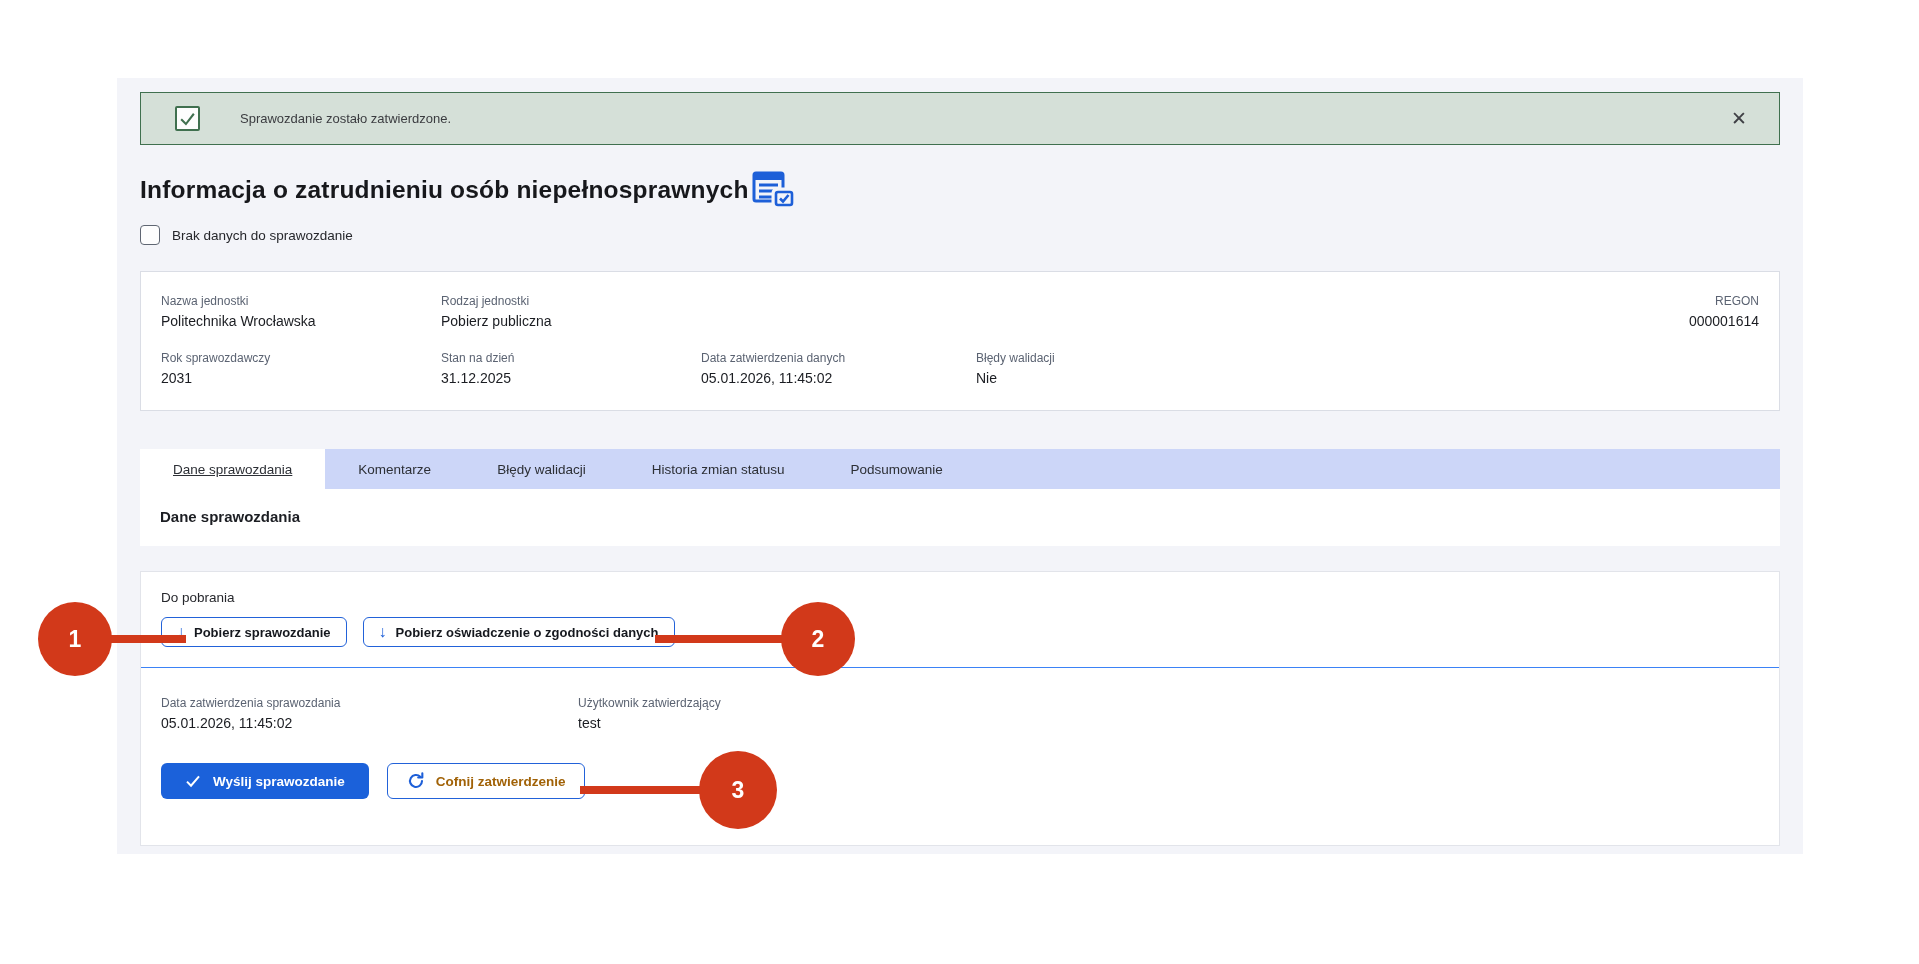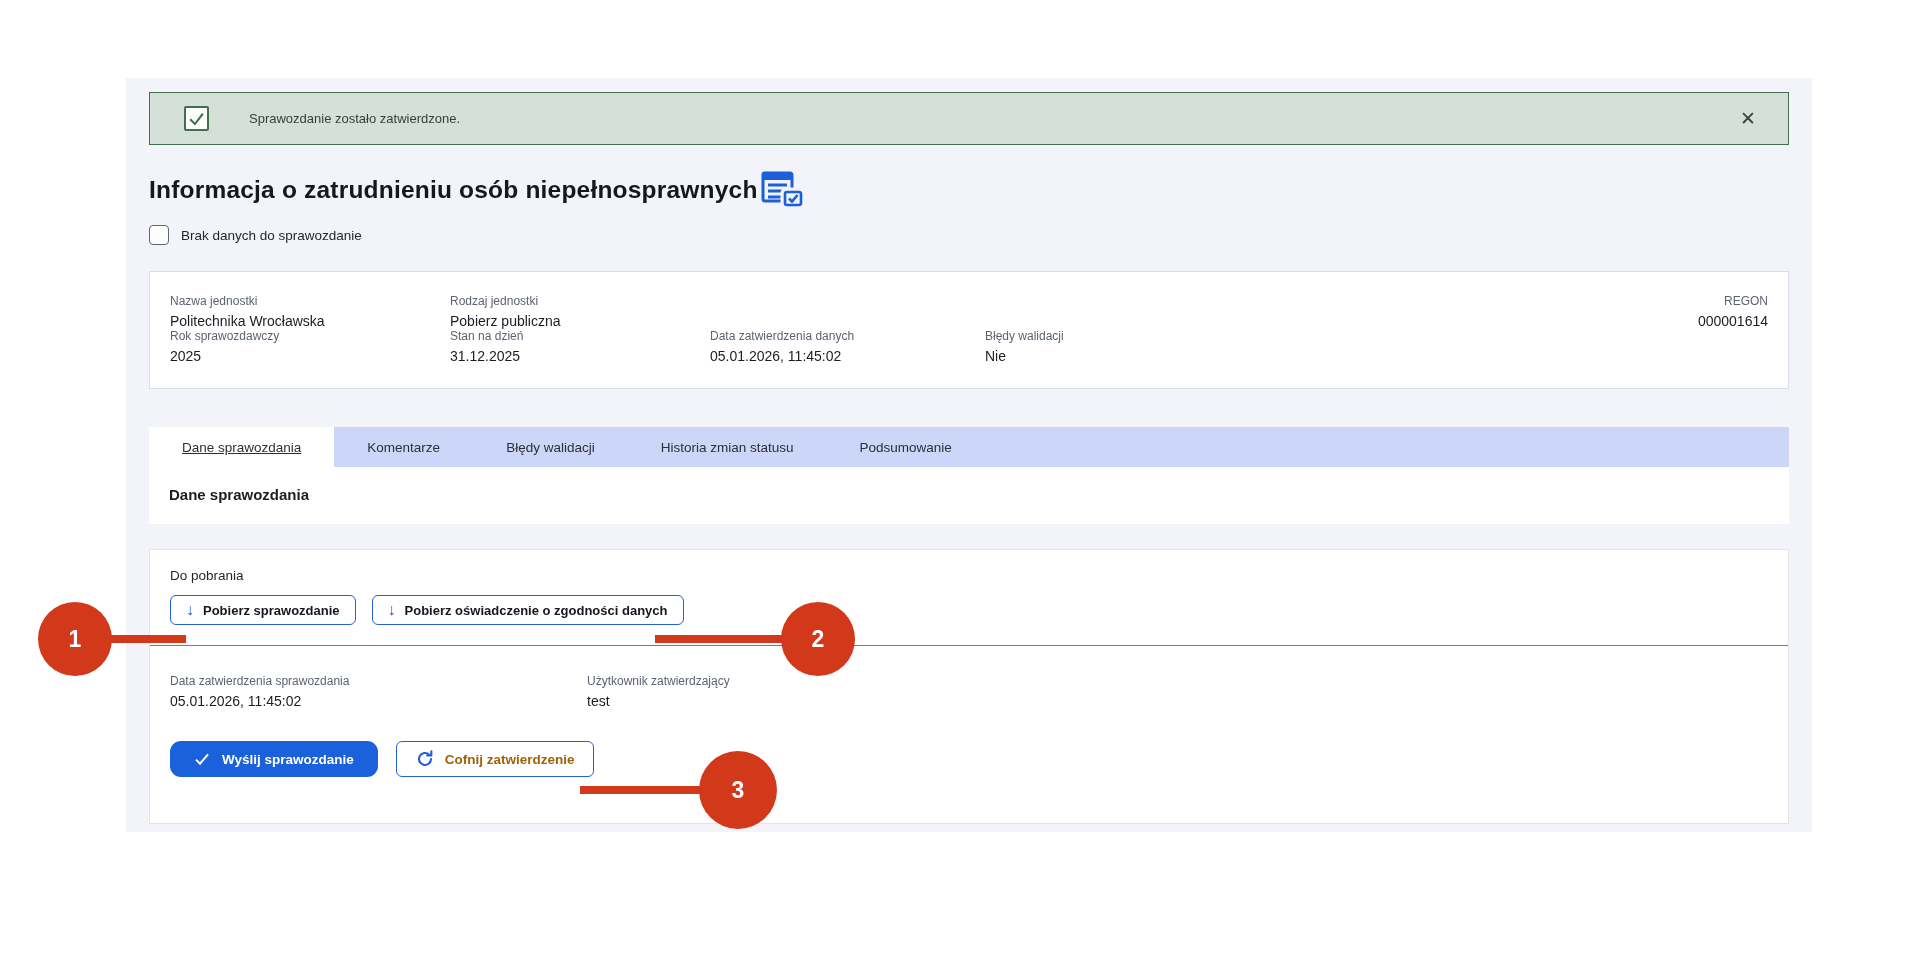--- a/index.html
+++ b/index.html
@@ -2,21 +2,21 @@
 <html><head>
 <meta charset="utf-8">
 <style>
   * { box-sizing: border-box; }
   html,body { margin:0; padding:0; }
   body {
     width:1919px; height:964px; position:relative; overflow:hidden;
     background:#ffffff; font-family:"Liberation Sans", sans-serif;
   }
   .wrapper {
-    position:absolute; left:126px; top:78px; width:1686px;
+    position:absolute; left:117px; top:78px; width:1686px;
     background:#f3f4f9; padding:14px 23px 8px;
   }
   
   .banner {
     height:53px; background:#d5e0d8; border:1.5px solid #40704f;
     display:flex; align-items:center; padding:0 24px 0 34px;
   }
   .banner-check {
     width:25px; height:25px; background:#fdfdfd; border:2px solid #40704f;
     border-radius:2px; display:flex; align-items:center; justify-content:center; flex:0 0 auto;
@@ -30,21 +30,21 @@
   .title-row { margin-top:26px; display:flex; align-items:center; gap:3px; }
   .page-title { margin:0; font-size:24.5px; font-weight:bold; color:#17181c; letter-spacing:.2px; }
   .checkbox-row { margin-top:16px; display:flex; align-items:center; gap:12px; }
   .checkbox {
     width:20px; height:20px; border:1.5px solid #5f6673; border-radius:4px;
     background:#fdfdfe; cursor:pointer; flex:0 0 auto;
   }
   .checkbox-label { font-size:13.5px; color:#26272c; }
   
   .info-card { margin-top:26px; background:#fff; border:1px solid #dadde5; padding:22px 20px 24px; }
-  .info-grid { display:grid; grid-template-columns:280px 260px 275px 270px 1fr; }
+  .info-grid { display:grid; grid-template-columns:280px 260px 275px 270px 1fr; row-gap:22px; }
   .field { display:flex; flex-direction:column; gap:5px; }
   .field-label { font-size:12px; color:#5b6372; }
   .field-value { font-size:14px; color:#1b1d22; }
   
   .tabbar { margin-top:38px; height:40px; background:#ccd6f8; display:flex; }
   .tab {
     display:flex; align-items:center; padding:0 33px; font-size:13.5px;
     color:#2c2f35; cursor:pointer; white-space:nowrap;
   }
   .tab.active { background:#fff; text-decoration:underline; }
@@ -59,21 +59,21 @@
     height:30px; display:inline-flex; align-items:center; gap:9px; padding:0 15px;
     background:#fff; border:1.5px solid #2262d9; border-radius:6px;
     font-family:inherit; font-size:13px; font-weight:bold; color:#15181e; cursor:pointer;
   }
   .dl-arrow { color:#1d5fd8; font-weight:bold; font-size:16px; line-height:1; }
   .section-b { padding:28px 20px 46px; }
   .approval-grid { display:grid; grid-template-columns:417px 1fr; }
   .actions-row { margin-top:32px; display:flex; gap:18px; }
   .btn-primary {
     height:36px; display:inline-flex; align-items:center; gap:12px; padding:0 24px;
-    background:#1b61da; border:none; border-radius:11px; color:#fff;
+    background:#1b61da; border:none; border-radius:6px; color:#fff;
     font-family:inherit; font-size:13.5px; font-weight:bold; cursor:pointer;
   }
   .btn-outline {
     height:36px; display:inline-flex; align-items:center; gap:10px; padding:0 18px;
     background:#fff; border:1.5px solid #2262d9; border-radius:6px;
     font-family:inherit; font-size:13.5px; font-weight:bold; color:#a16207; cursor:pointer;
   }
   
   .callout {
     position:absolute; width:74px; height:74px; border-radius:50%;
@@ -133,21 +133,21 @@
       <div class="field">
         <span class="field-label">Rodzaj jednostki</span>
         <span class="field-value">Pobierz publiczna</span>
       </div>
       <div class="field" style="grid-column:3 / span 3;text-align:right;">
         <span class="field-label">REGON</span>
         <span class="field-value">000001614</span>
       </div>
       <div class="field">
         <span class="field-label">Rok sprawozdawczy</span>
-        <span class="field-value">2025</span>
+        <span class="field-value">2031</span>
       </div>
       <div class="field">
         <span class="field-label">Stan na dzień</span>
         <span class="field-value">31.12.2025</span>
       </div>
       <div class="field">
         <span class="field-label">Data zatwierdzenia danych</span>
         <span class="field-value">05.01.2026, 11:45:02</span>
       </div>
       <div class="field">

